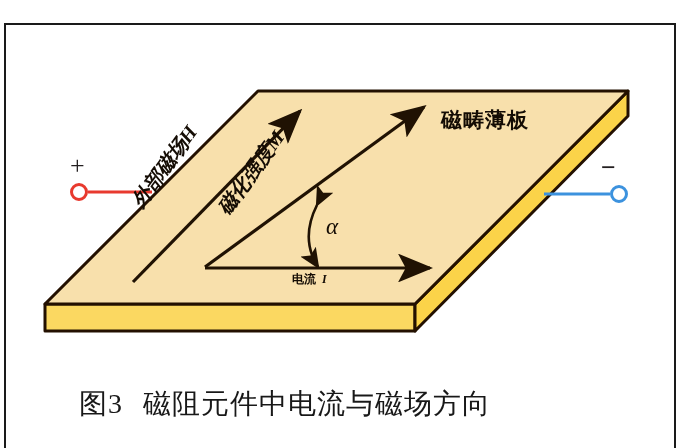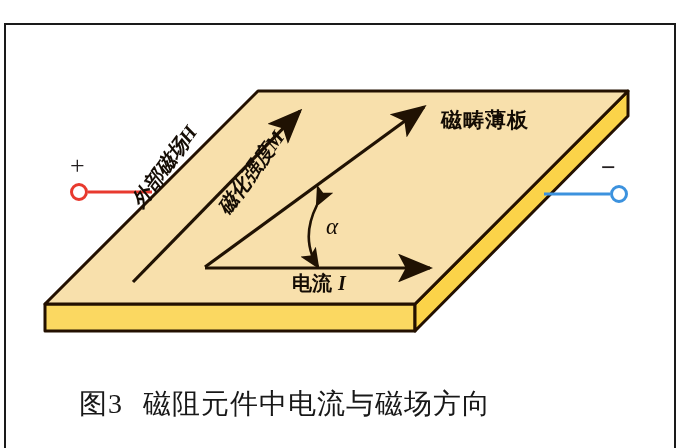--- a/index.html
+++ b/index.html
@@ -61,21 +61,21 @@
     top: 183px;
     font-size: 20px;
     font-weight: 700;
     font-style: italic;
     transform-origin: left center;
     transform: rotate(-54deg);
   }
   #label-current {
     left: 292px;
     top: 254px;
-    font-size: 20px;
+    font-size: 12px;
     font-weight: 700;
   }
   #label-current .sym {
     font-style: italic;
     padding-left: 6px;
   }
   #label-alpha {
     left: 326px;
     top: 196px;
     font-size: 23px;

